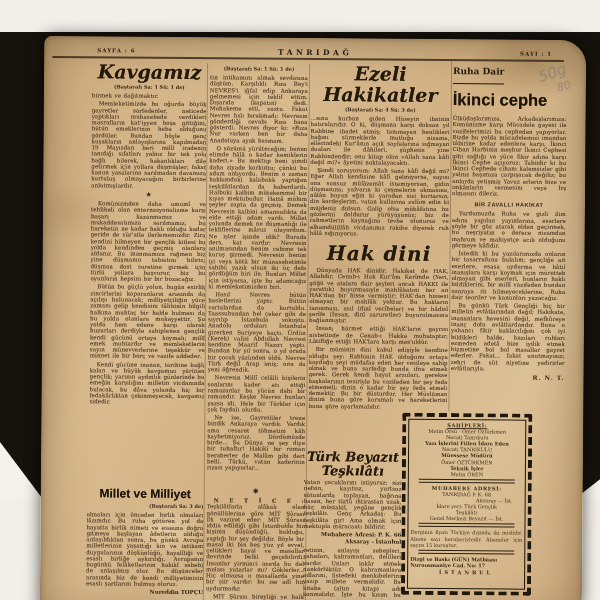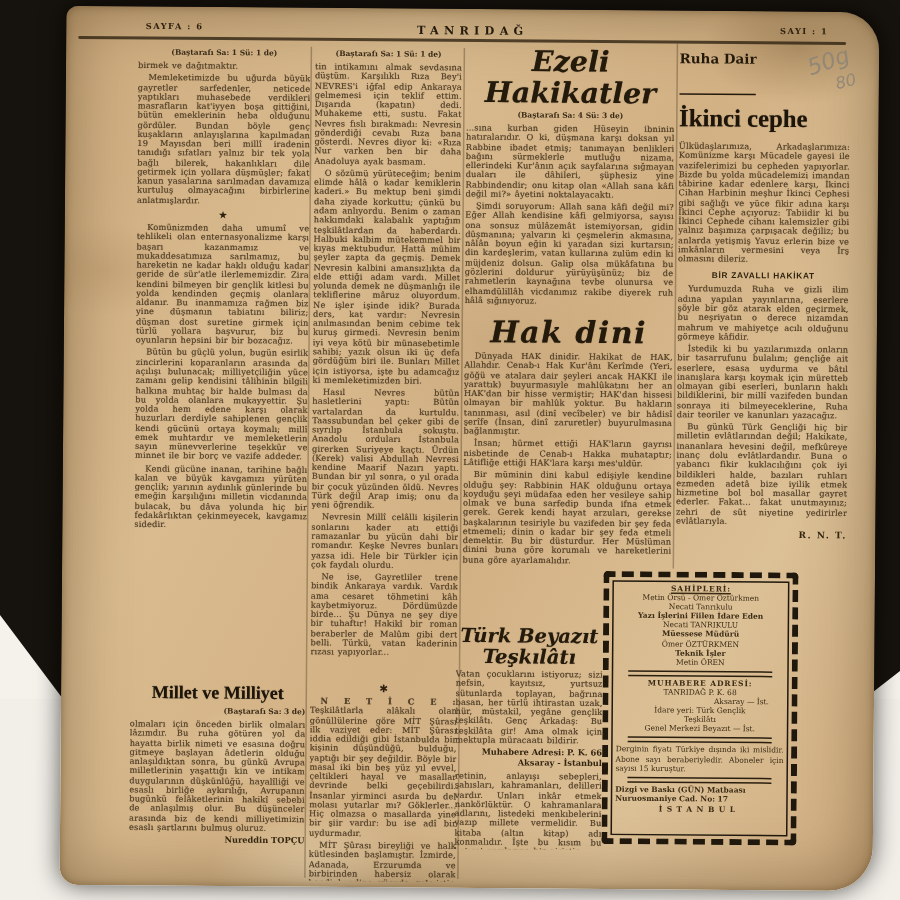--- a/index.html
+++ b/index.html
@@ -1,17 +1,17 @@
 <!DOCTYPE html>
 <html><head>
 <meta charset="utf-8">
 <style>
   html,body{margin:0;padding:0;}
   body{width:600px;height:600px;overflow:hidden;background:#f2efe9;font-family:"DejaVu Serif",serif;}
-  .stage{position:relative;width:600px;height:466px;background:#f5f2ec;}
+  .stage{position:relative;width:600px;height:466px;background:#f5f2ec;margin-top:32px;}
   
   .photo-bg{position:absolute;inset:0;background:#16120d;
     clip-path:polygon(0 0,100% 0,100% 96%,96% 100%,7% 100%,0 88%);}
   
   .paper{position:absolute;left:42px;top:6px;width:542px;height:586px;
     transform:rotate(.45deg);transform-origin:50% 50%;
     border-radius:8px 26px 30px 12px;
     background:
       radial-gradient(ellipse 90px 55px at 90% 4%, rgba(125,95,55,.38), transparent 70%),
       radial-gradient(ellipse 55px 38px at 23% 84%, rgba(240,221,186,.55), transparent 70%),
@@ -29,22 +29,22 @@
   .cont-first p:first-child{text-indent:0;}
   .headline{font-style:italic;font-weight:bold;color:#241a0c;text-align:center;
     margin:0;line-height:1.0;text-shadow:0 0 .6px rgba(36,26,12,.6);}
   .cont{font-size:5px;font-weight:bold;text-align:center;color:#3a2b17;margin:2px 0 3px;}
   .star{font-size:7px;text-align:center;color:#2e2110;margin:2px 0;}
   .sig{font-size:5.5px;font-weight:bold;text-align:right;color:#33250f;margin-top:1px;}
   .block{position:absolute;overflow:hidden;}
   .vrule{position:absolute;width:1px;background:rgba(62,46,24,.35);}
   .hrule{position:absolute;height:2px;background:rgba(47,35,17,.8);border-radius:1px;}
   .kicker{display:inline-block;font-size:9px;font-weight:bold;color:#241a0c;
-    border-bottom:1.5px solid #241a0c;padding-bottom:17px;margin:0 0 3px;}
-  .sans-title{font-family:Liberation Serif, serif;font-weight:bold;color:#1d150a;
+    border-bottom:1.5px solid #241a0c;padding-bottom:7px;margin:0 0 3px;}
+  .sans-title{font-family:Liberation Sans, sans-serif;font-weight:bold;color:#1d150a;
     margin:0;text-shadow:0 0 .6px rgba(29,21,10,.65);}
   .subhead{font-size:5.5px;font-weight:bold;text-align:center;letter-spacing:.5px;
     color:#30230f;margin:5px 0 3px;font-family:"Liberation Sans",sans-serif;}
   .lead{font-weight:bold;letter-spacing:1px;}
   
   .imprint{position:absolute;left:361px;top:374px;width:130px;height:182px;
     border:4px dashed #20180d;border-radius:3px;box-sizing:border-box;
     padding:4px 5px;outline:1px solid #20180d;outline-offset:-7px;
     font-size:5px;line-height:1.22;color:#3a2b15;text-align:center;overflow:hidden;}
   .imprint .b{font-weight:bold;}
@@ -68,20 +68,21 @@
     <div class="hrule" style="left:8px;top:20px;width:512px;"></div>
 
     <div class="pencil" style="left:494px;top:24px;font-size:15px;transform:rotate(-20deg);">50g</div>
     <div class="pencil" style="left:513px;top:40px;font-size:11px;transform:rotate(-14deg);">80</div>
 
     <div class="vrule" style="left:163px;top:26px;height:554px;"></div>
     <div class="vrule" style="left:265px;top:26px;height:554px;"></div>
     <div class="vrule" style="left:407px;top:22px;height:350px;"></div>
 
     <div class="block" style="left:48px;top:26px;width:115px;height:420px;">
+      <h2 class="headline" style="font-size:19px;">Kavgamız</h2>
       <div class="cont">(Baştarafı Sa: 1 Sü: 1 de)</div>
       <div class="tiny cont-first">
           <p>birmek ve dağıtmaktır.</p>
           <p>Memleketimizde bu uğurda büyük gayretler sarfedenler, neticede yaptıkları muhasebede verdikleri masrafların kat'iyyen boşa gittiğini, bütün emeklerinin heba olduğunu gördüler. Bundan böyle genç kuşakların anlayışlarına kapılmadan 19 Mayısdan beri millî iradenin tanıdığı sıfatları yalnız bir tek yola bağlı bilerek, hakanlıkları dile getirmek için yollara düşmüşler; fakat kanun yasalarına sarılmadan davamıza kurtuluş olmayacağını birbirlerine anlatmışlardır.</p>
         </div>
       <div class="star">★</div>
       <div class="tiny">
           <p>Komünizmden daha umumî ve tehlikeli olan enternasyonalizme karşı başarı kazanmamız ve mukaddesatımıza sarılmamız, bu hareketin ne kadar haklı olduğu kadar geride de sür'atle ilerlememizdir. Zira kendini bilmeyen bir gençlik kitlesi bu yolda kendinden geçmiş olanlara aldanır. Bu inanmamıza rağmen biz yine düşmanın tabiatını biliriz; düşman dost suretine girmek için türlü yollara başvurur, biz bu oyunların hepsini bir bir bozacağız.</p>
           <p>Bütün bu güçlü yolun, bugün esirlik zincirlerini koparanların arasında da açılışı bulunacak; milliyetçiliğin yüce zamanı gelip kendisini tâlihinin bilgili halkına muhtaç bir halde bulması da bu yolda olanlara mukayyettir. Şu yolda hem edene karşı olarak huzurları derdiyle sahiplenen gençlik kendi gücünü ortaya koymalı; millî emek muhtardır ve memleketlerin sayın münevverlerine teşekkür ve minnet ile bir borç ve vazife addeder.</p>
           <p>Kendi gücüne inanan, tarihine bağlı kalan ve büyük kavgamızı yürüten gençlik; yarının aydınlık günlerinde bu emeğin karşılığını milletin vicdanında bulacak, bu dâva yolunda hiç bir fedakârlıktan çekinmeyecek, kavgamız sidedir.</p>

